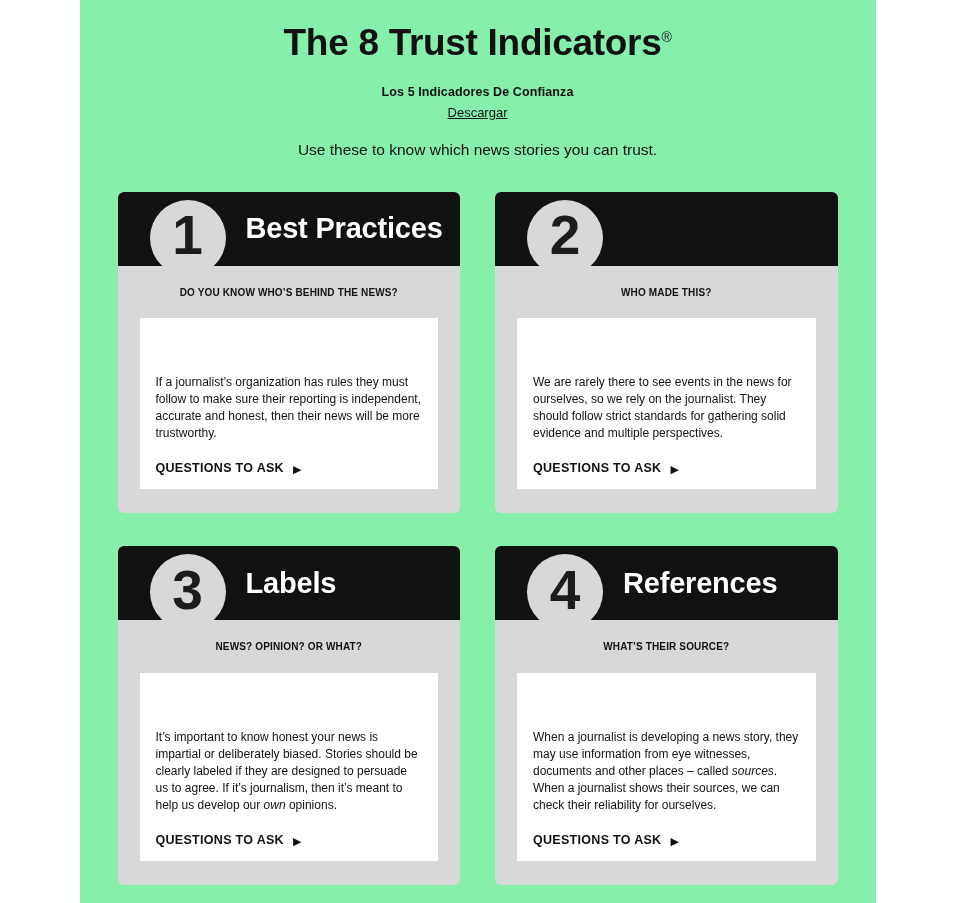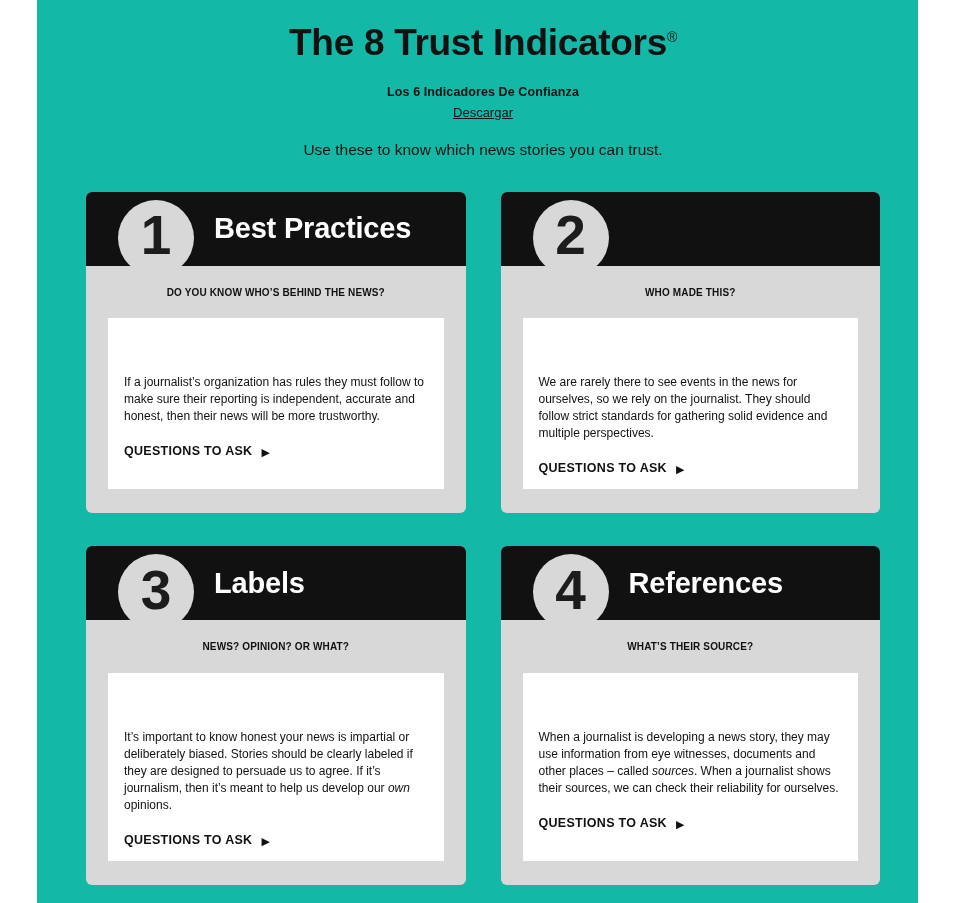--- a/index.html
+++ b/index.html
@@ -4,27 +4,26 @@
 <style>
   * { box-sizing: border-box; }
   html, body {
     margin: 0;
     padding: 0;
     background: #ffffff;
     font-family: "Liberation Sans", sans-serif;
     color: #111111;
   }
   .page {
-    width: 881px;
+    width: 796px;
     min-height: 903px;
     margin: 0 auto;
     position: relative;
-    background: #14b8a6;
+    background: #86efac;
     overflow: hidden;
-    padding-left: 11px;
   }
 
   
   .header {
     text-align: center;
     padding-top: 22px;
   }
   .main-title {
     font-size: 37px;
     font-weight: bold;
@@ -163,21 +162,21 @@
 </style>
 </head>
 <body>
 
 <div class="page">
 
   <div class="header">
     <h1 class="main-title">
       <span>The 8 Trust Indicators</span><span class="reg">®</span>
     </h1>
-    <div class="subtitle-es">Los 6 Indicadores De Confianza</div>
+    <div class="subtitle-es">Los 5 Indicadores De Confianza</div>
     <a class="download-link">Descargar</a>
     <div class="tagline">Use these to know which news stories you can trust.</div>
   </div>
 
   <div class="grid">
 
     <div class="card">
       <div class="card-head">
         <div class="num-circle">
           <span>1</span>

